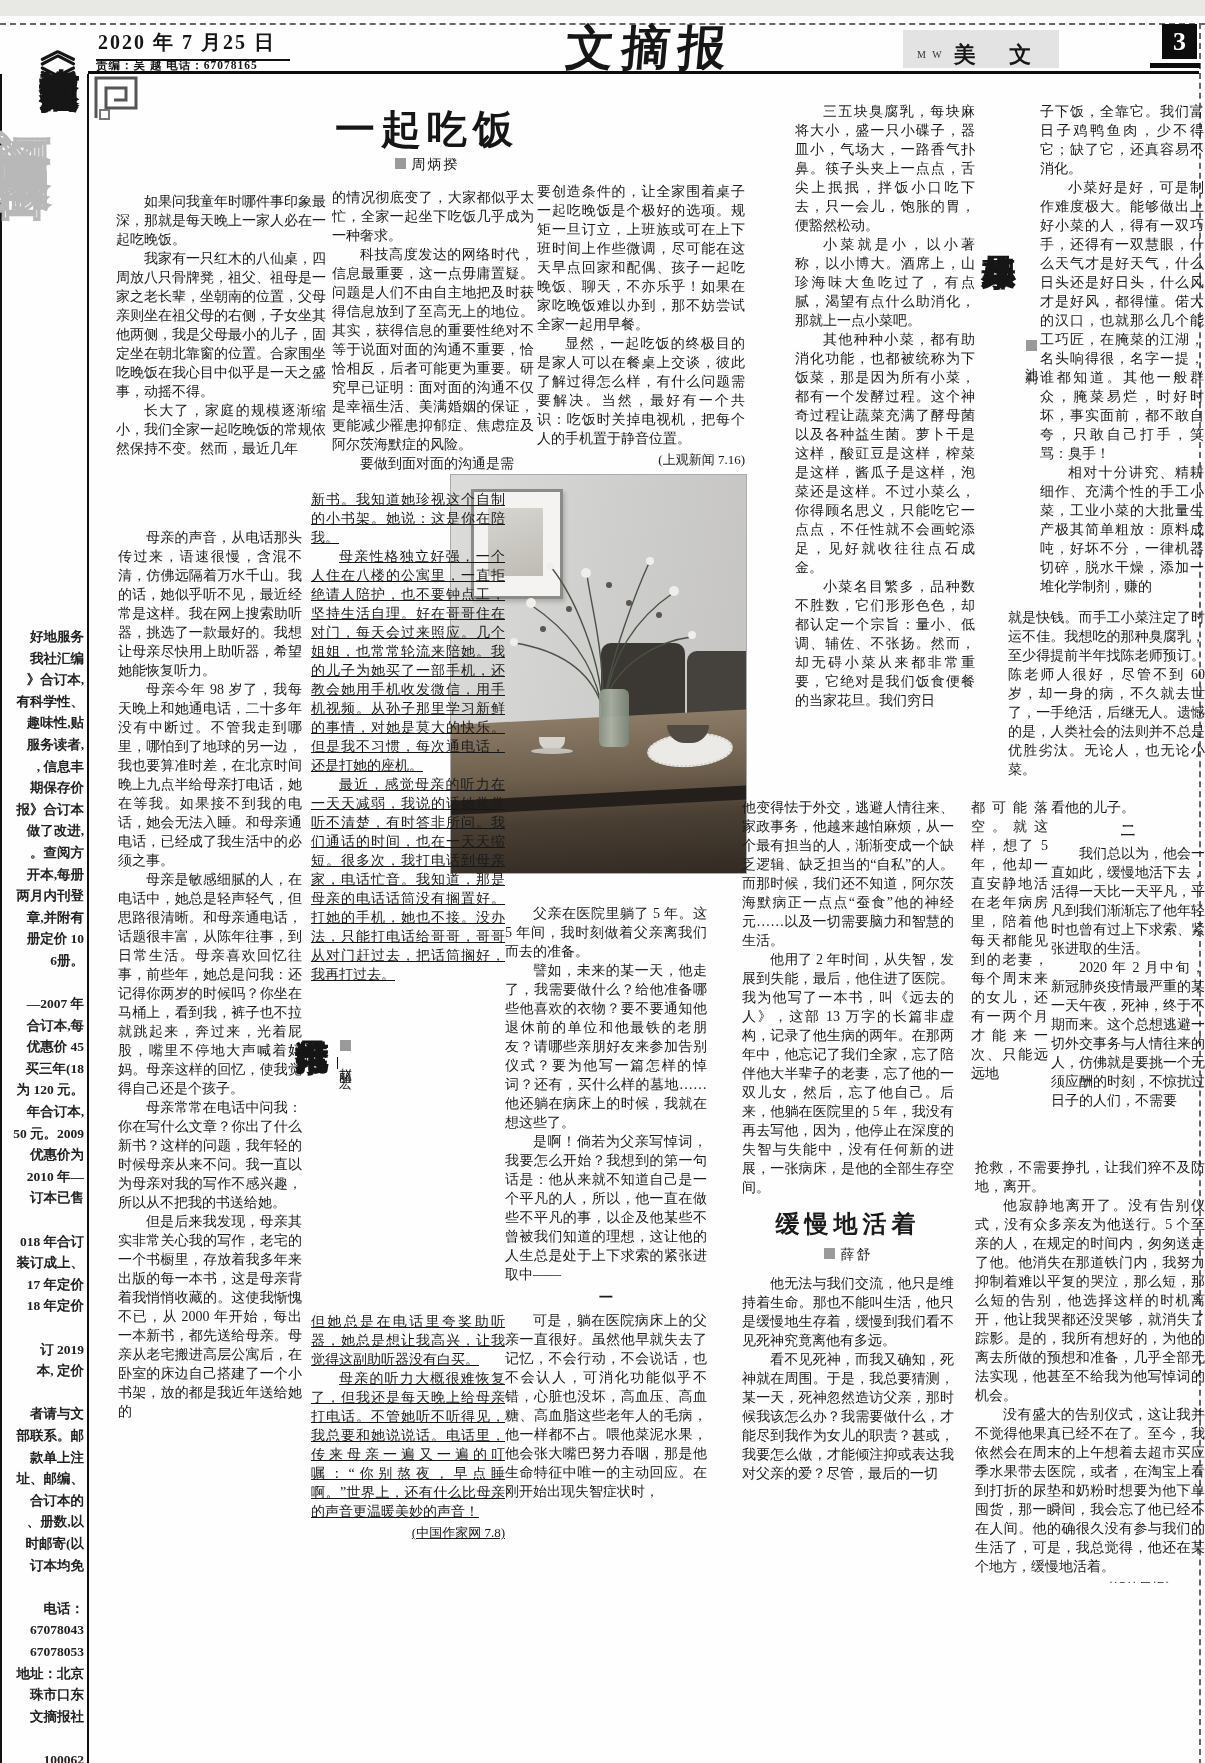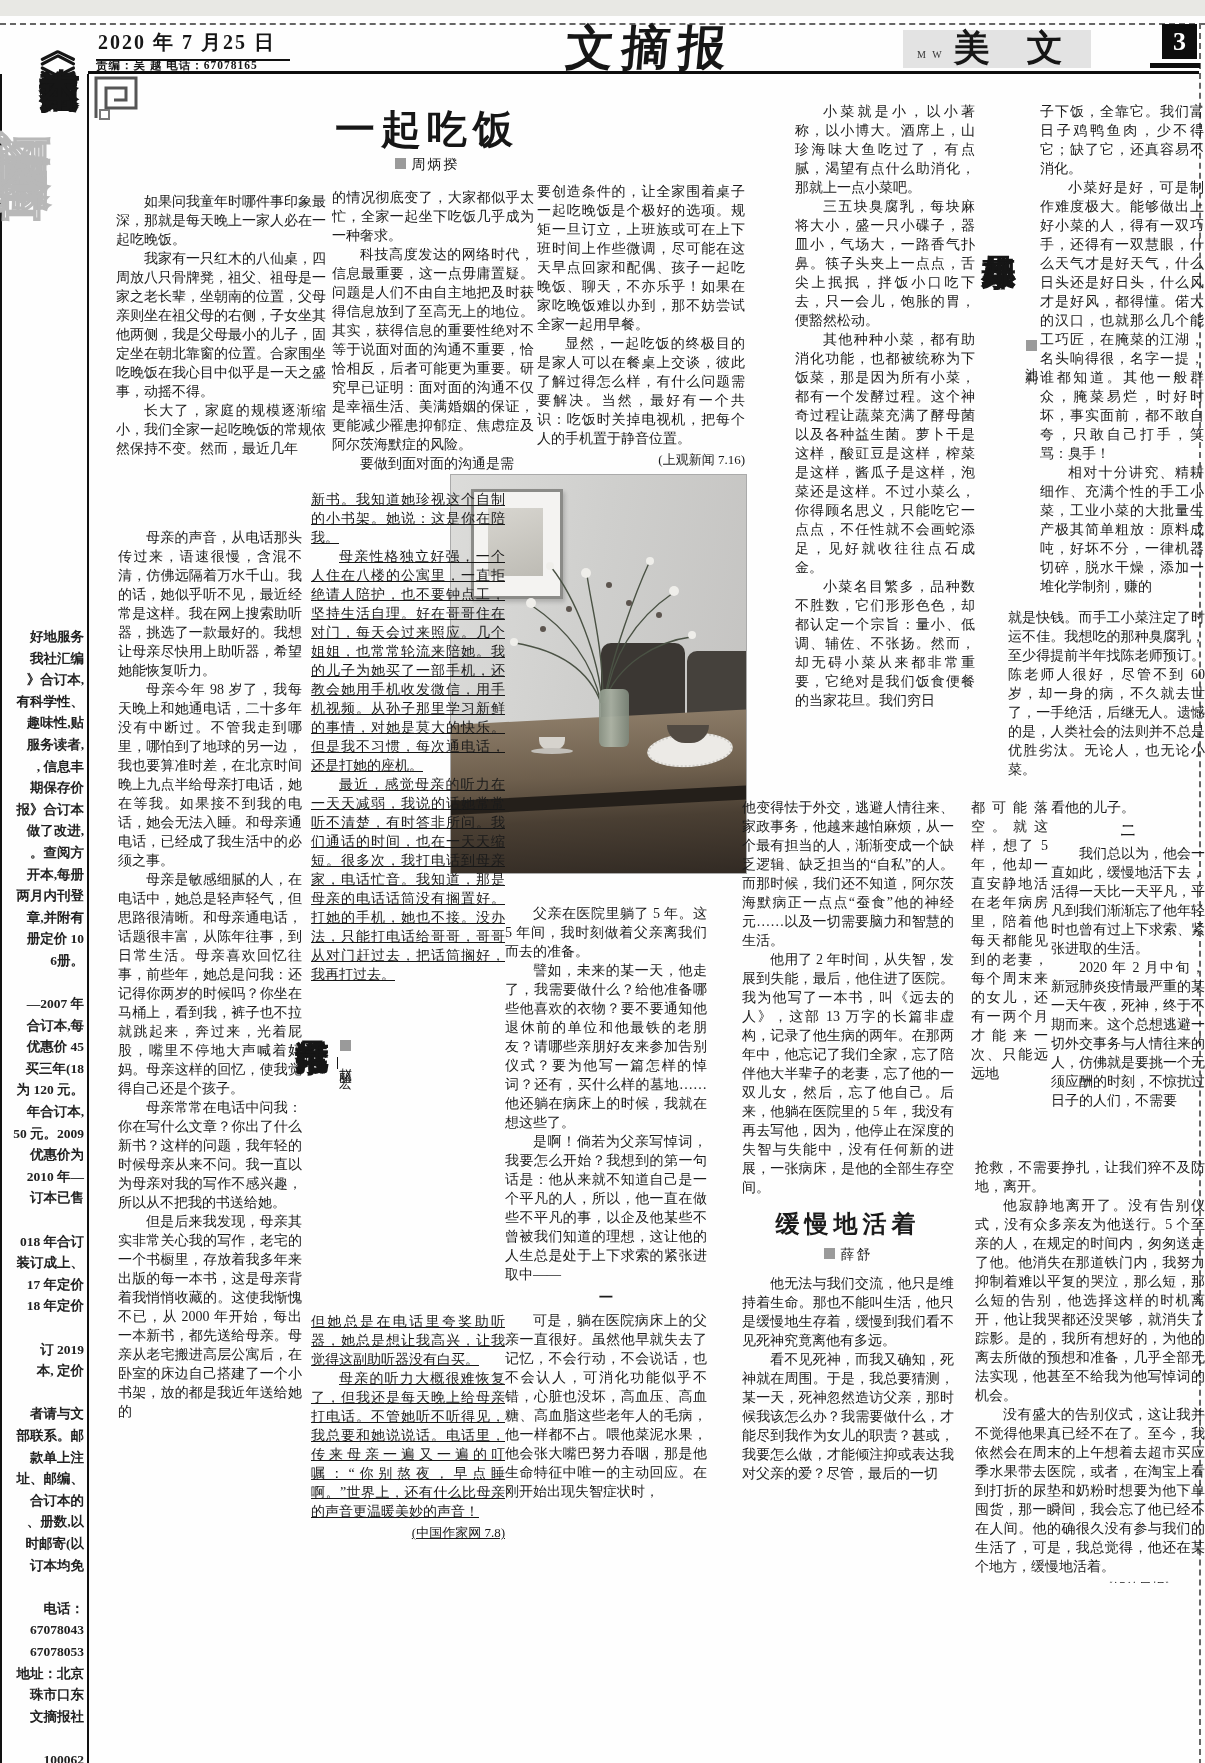--- a/index.html
+++ b/index.html
@@ -12,21 +12,21 @@
   .trim-bottom{left:0;top:1757px;width:1205px;border-top:2px dashed #666;}
   
   .date{left:96px;top:13px;font-size:20px;font-weight:700;letter-spacing:2px;
         border-bottom:2px solid #111;padding:0 14px 3px 2px;}
   .editor{left:96px;top:42px;font-size:11.5px;font-weight:700;letter-spacing:1px;}
   .masthead{left:520px;top:0px;width:260px;text-align:center;font-size:48px;font-weight:900;
         letter-spacing:8px;transform:skewX(-5deg);}
   .section-band{left:903px;top:14px;height:36px;background:#e3e3e3;display:flex;align-items:flex-end;
         padding:0 14px 2px 14px;}
   .section-code{font-size:10px;letter-spacing:2px;margin:0 10px 6px 0;color:#333;}
-  .section-name{font-size:36px;font-weight:900;letter-spacing:14px;line-height:1;font-family:Liberation Serif, serif;}
+  .section-name{font-size:22px;font-weight:900;letter-spacing:14px;line-height:1;font-family:Liberation Serif, serif;}
   .pagenum{left:1162px;top:8px;width:35px;height:35px;background:#0d0d0d;color:#fff;
         font-size:26px;font-weight:900;display:flex;align-items:center;justify-content:center;}
   .pagenum-bar{left:1150px;top:47px;width:50px;height:5px;background:#0d0d0d;}
   .main-rule{left:88px;top:55px;width:1111px;height:3px;background:#0d0d0d;}
   
   .edge-left{left:0;top:58px;width:2px;height:1700px;background:#111;}
   .strip-divider{left:87px;top:58px;width:2px;height:1700px;background:#111;}
   .ghost{left:-18px;top:68px;height:540px;writing-mode:vertical-rl;font-size:58px;font-weight:700;
         color:#fff;-webkit-text-stroke:1.5px #b8b8b8;letter-spacing:6px;overflow:hidden;}
   .strip-headline{left:33px;top:22px;height:586px;writing-mode:vertical-rl;font-size:40px;
@@ -248,22 +248,22 @@
     <div class="tcol" style="position:static;margin-left:27px;width:194px;height:276px;">
       <div>
           <p class="cont">但她总是在电话里夸奖助听器，她总是想让我高兴，让我觉得这副助听器没有白买。</p>
           <p>母亲的听力大概很难恢复了，但我还是每天晚上给母亲打电话。不管她听不听得见，我总要和她说说话。电话里，传来母亲一遍又一遍的叮嘱：“你别熬夜，早点睡啊。”世界上，还有什么比母亲的声音更温暖美妙的声音！</p>
         </div>
       <div class="cite">(中国作家网 7.8)</div>
     </div>
   </div>
 
   <div class="tcol" style="left:795px;top:86px;width:180px;height:676px;">
+      <p>三五块臭腐乳，每块麻将大小，盛一只小碟子，器皿小，气场大，一路香气扑鼻。筷子头夹上一点点，舌尖上抿抿，拌饭小口吃下去，只一会儿，饱胀的胃，便豁然松动。</p>
       <p>小菜就是小，以小著称，以小博大。酒席上，山珍海味大鱼吃过了，有点腻，渴望有点什么助消化，那就上一点小菜吧。</p>
-      <p>三五块臭腐乳，每块麻将大小，盛一只小碟子，器皿小，气场大，一路香气扑鼻。筷子头夹上一点点，舌尖上抿抿，拌饭小口吃下去，只一会儿，饱胀的胃，便豁然松动。</p>
       <p>其他种种小菜，都有助消化功能，也都被统称为下饭菜，那是因为所有小菜，都有一个发酵过程。这个神奇过程让蔬菜充满了酵母菌以及各种益生菌。萝卜干是这样，酸豇豆是这样，榨菜是这样，酱瓜子是这样，泡菜还是这样。不过小菜么，你得顾名思义，只能吃它一点点，不任性就不会画蛇添足，见好就收往往点石成金。</p>
       <p>小菜名目繁多，品种数不胜数，它们形形色色，却都认定一个宗旨：量小、低调、辅佐、不张扬。然而，却无碍小菜从来都非常重要，它绝对是我们饭食便餐的当家花旦。我们穷日</p>
     </div>
   <div class="abs row" style="left:974px;top:212px;">
     <div class="vt" style="width:44px;font-size:34px;height:262px;">小菜虽小却好</div>
     <div style="width:26px;padding-top:112px;">
       <div class="vsq"></div>
       <div class="vauth" style="margin:0 auto;">池莉</div>
     </div>
   </div>

